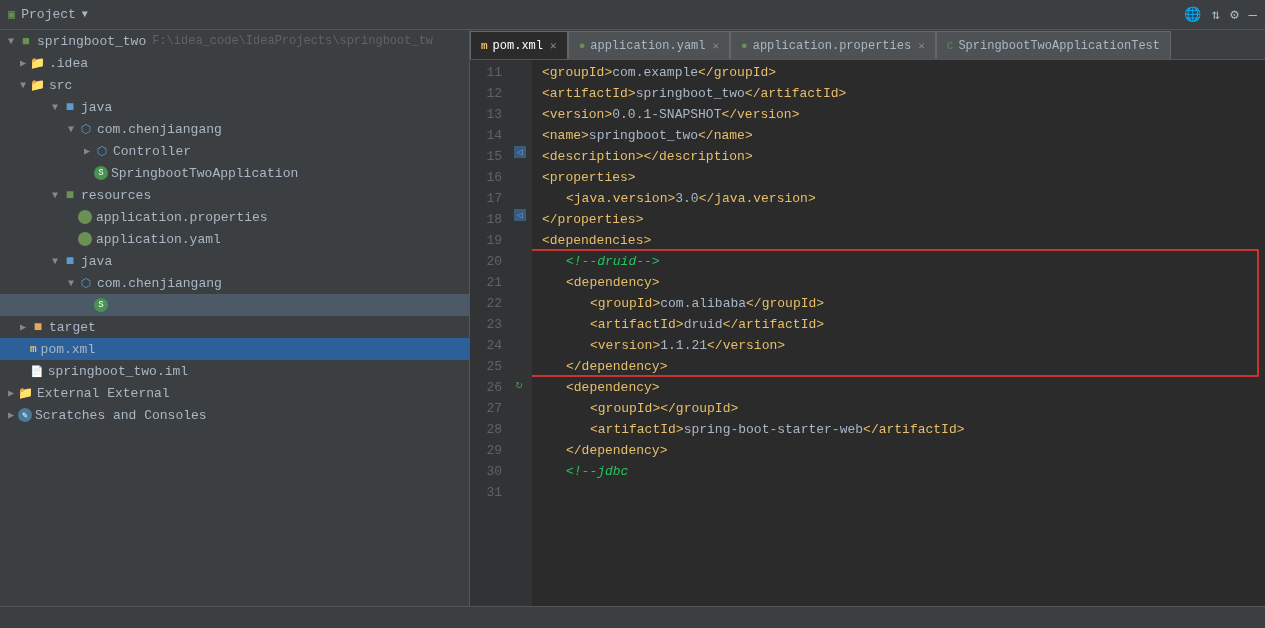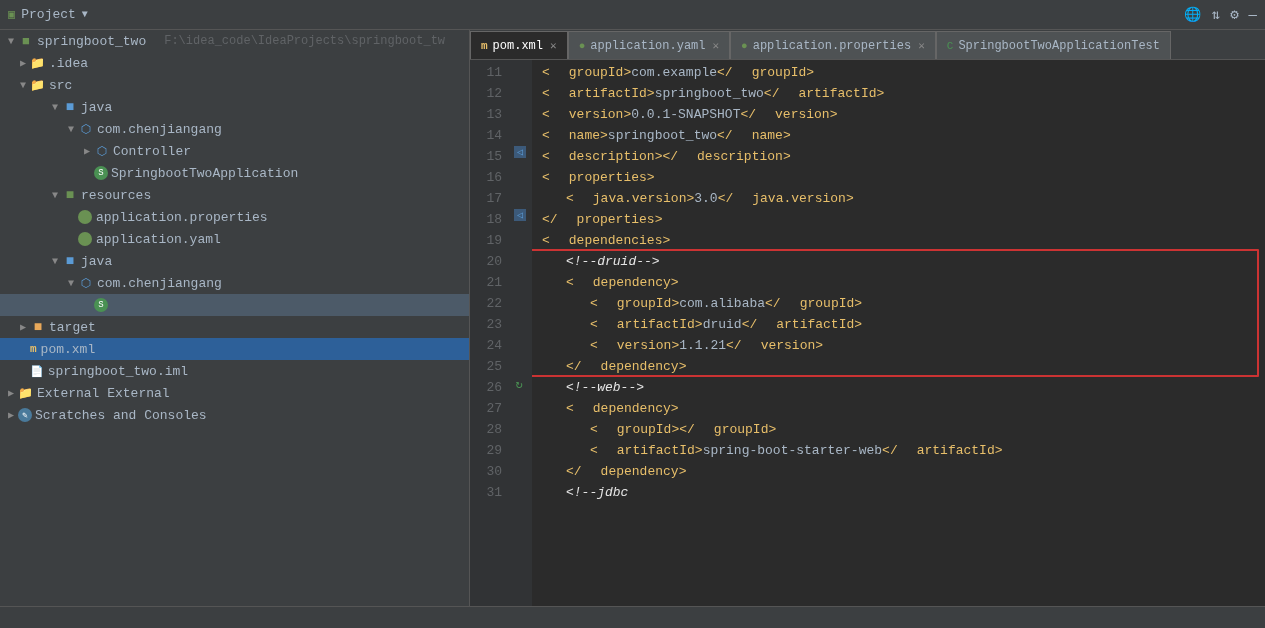--- a/index.html
+++ b/index.html
@@ -197,23 +197,23 @@
     .code-line {
       display: flex;
       align-items: center;
       white-space: pre;
       position: relative;
       min-height: 21px;
     }
 
     
     .xml-bracket { color: #e8bf6a; }
-    .xml-tag { color: #e8bf6a; margin-left: 19px; }
+    .xml-tag { color: #e8bf6a; }
     .xml-text { color: #a9b7c6; }
-    .xml-comment { color: #e5e5e5; font-style: italic; }
+    .xml-comment { color: #22c55e; font-style: italic; }
 
     
     .bottom-bar {
       height: 22px;
       background: #3c3f41;
       display: flex;
       align-items: center;
       padding: 0 8px;
       border-top: 1px solid #555;
       flex-shrink: 0;
@@ -265,21 +265,21 @@
 </div>
 
 <div class="main-area">
 
   <div class="sidebar">
 
     <div class="tree-item">
       <span class="tree-arrow open"></span>
       <span class="folder-icon" style="color:#6a9153;">■</span>
       <span class="item-label">springboot_two</span>
-      <span style="color:#606366; font-size:12px; margin-left:18px;">F:\idea_code\IdeaProjects\springboot_tw</span>
+      <span style="color:#606366; font-size:12px; margin-left:6px;">F:\idea_code\IdeaProjects\springboot_tw</span>
     </div>
 
     <div class="tree-item indent-1">
       <span class="tree-arrow closed"></span>
       <span class="folder-icon folder-yellow"></span>
       <span class="item-label">.idea</span>
     </div>
 
     <div class="tree-item indent-1">
       <span class="tree-arrow open"></span>
@@ -502,23 +502,20 @@
         </div>
 
         <div class="code-line">
           <span style="display:inline-block; width:48px;"></span><span class="xml-bracket">&lt;</span><span class="xml-tag">version</span><span class="xml-bracket">&gt;</span><span class="xml-text">1.1.21</span><span class="xml-bracket">&lt;/</span><span class="xml-tag">version</span><span class="xml-bracket">&gt;</span>
         </div>
 
         <div class="code-line">
           <span style="display:inline-block; width:24px;"></span><span class="xml-bracket">&lt;/</span><span class="xml-tag">dependency</span><span class="xml-bracket">&gt;</span>
         </div>
 
-        <div class="code-line">
-          <span style="display:inline-block; width:24px;"></span><span class="xml-comment">&lt;!--web--&gt;</span>
-        </div>
 
         <div class="code-line">
           <span style="display:inline-block; width:24px;"></span><span class="xml-bracket">&lt;</span><span class="xml-tag">dependency</span><span class="xml-bracket">&gt;</span>
         </div>
 
         <div class="code-line">
           <span style="display:inline-block; width:48px;"></span><span class="xml-bracket">&lt;</span><span class="xml-tag">groupId</span><span class="xml-bracket">&gt;</span><span class="xml-bracket">&lt;/</span><span class="xml-tag">groupId</span><span class="xml-bracket">&gt;</span>
         </div>
 
         <div class="code-line">

